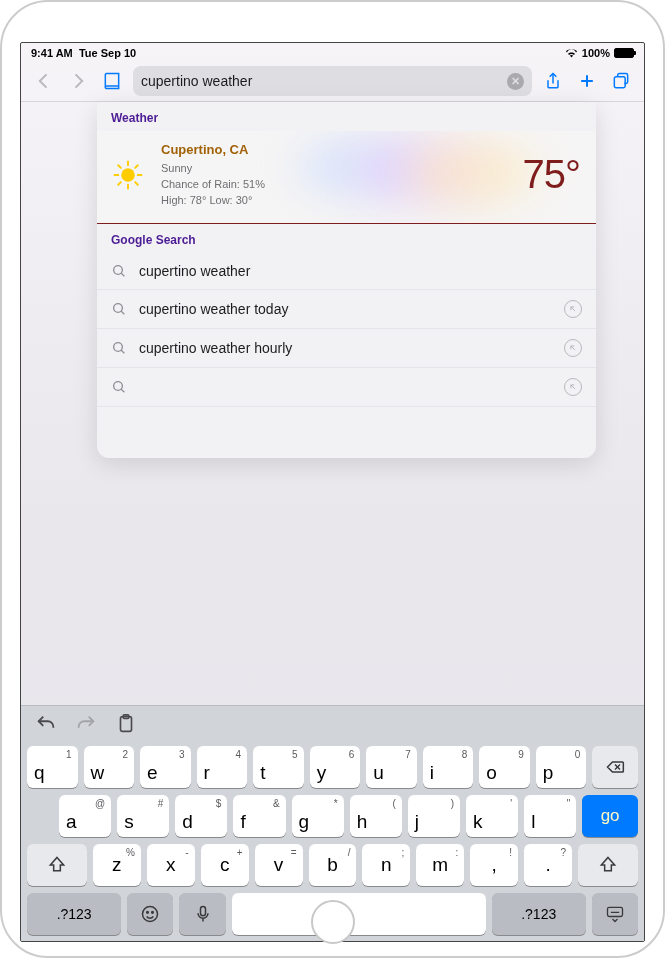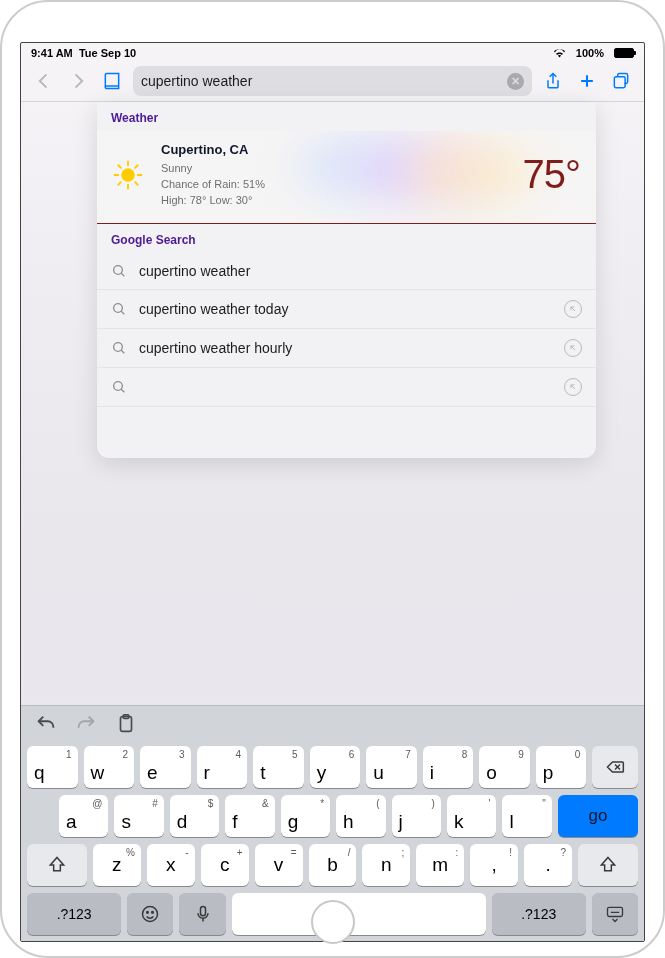--- a/index.html
+++ b/index.html
@@ -1,21 +1,21 @@
 <!DOCTYPE html>
 <html><head>
 <meta charset="utf-8">
 <style>
 *{margin:0;padding:0;box-sizing:border-box;font-family:-apple-system,Helvetica,Arial,sans-serif;-webkit-font-smoothing:antialiased}
 body{background:#fff;width:665px;height:958px;overflow:hidden;position:relative}
 .device{position:absolute;inset:0;border:2px solid #ccc;border-radius:48px;background:#fff;display:flex;flex-direction:column;padding:40px 18px 14px 18px}
 .home-btn{position:absolute;bottom:12px;left:50%;transform:translateX(-50%);width:44px;height:44px;border:2px solid #c8c8c8;border-radius:50%;background:#fff}
 .screen{flex:1;background:linear-gradient(#f6f4f7,#e9e6ec 55%,#eaeaef);border:1px solid #444;border-radius:2px;display:flex;flex-direction:column;overflow:hidden;position:relative}
 .status{display:flex;justify-content:space-between;align-items:center;font-size:11px;font-weight:600;padding:4px 10px 2px}
-.status .right{display:flex;align-items:center;gap:10px}
+.status .right{display:flex;align-items:center;gap:4px}
 .wifi{width:13px;height:10px}
 .batt{width:20px;height:10px;border:1px solid #000;border-radius:2px;position:relative}
 .batt::after{content:"";position:absolute;right:-3px;top:2px;width:2px;height:4px;background:#000;border-radius:0 1px 1px 0}
 .batt i{display:block;background:#000;height:100%;width:100%}
 .toolbar{display:flex;align-items:center;gap:8px;padding:5px 10px;border-bottom:1px solid rgba(0,0,0,.12)}
 .tbtn{width:26px;height:26px;display:flex;align-items:center;justify-content:center;color:#007aff}
 .tbtn.dis{color:#b9b9bd}
 .tbtn svg{width:20px;height:20px}
 .addr{flex:1;display:flex;align-items:center;background:#dedde1;border-radius:8px;height:30px;padding:0 8px;gap:6px}
 .addr input{flex:1;border:0;background:transparent;font-size:14px;outline:none;color:#1c1c1e}
@@ -23,41 +23,41 @@
 .content{position:relative;flex:1}
 .panel{position:absolute;top:0;left:76px;right:48px;background:#f2f1f4;border-radius:0 0 12px 12px;box-shadow:0 6px 24px rgba(0,0,0,.12);overflow:hidden}
 .ph{font-size:12px;font-weight:700;color:#4c1d95;padding:9px 14px 6px}
 .wcard{display:flex;align-items:center;padding:10px 16px 14px;background:#f6f5f5;position:relative;overflow:hidden}
 .wcard .blob{position:absolute;width:130px;height:60px;border-radius:50%;filter:blur(20px);opacity:.55}
 .blob.b1{background:#c6d8ff;right:170px;top:6px}
 .blob.b2{background:#e9c7ff;right:110px;top:10px}
 .blob.b3{background:#ffe6b0;right:60px;top:12px}
 .sun{width:30px;height:30px;margin-right:18px;position:relative;z-index:1}
 .winfo{font-size:11px;line-height:1.45;color:#6e6e73;z-index:1}
-.winfo .loc{font-size:13px;font-weight:700;color:#0f172a;margin-bottom:1px}
+.winfo .loc{font-size:13px;font-weight:700;color:#a16207;margin-bottom:1px}
 .temp{margin-left:auto;font-size:40px;font-weight:300;color:#7f1d1d;z-index:1;letter-spacing:-1px}
 .ghead{border-top:1px solid #7f1d1d}
 .srow{display:flex;align-items:center;padding:10px 14px;border-bottom:1px solid #e5e4e9;font-size:14px;color:#1c1c1e;gap:12px}
 .srow:last-child{border-bottom:0}
 .sicon{width:16px;height:16px;color:#8e8e93;flex-shrink:0}
 .upico{width:18px;height:18px;border:1px solid #b9b9bd;border-radius:50%;color:#b9b9bd;display:flex;align-items:center;justify-content:center;margin-left:auto}
 .upico svg{width:10px;height:10px}
 .panel .spacer{height:52px;border-top:1px solid #e5e4e9}
 
 
 .kbwrap{background:#d1d4d9;border-top:1px solid #b8bbc0}
 .kbar{display:flex;align-items:center;gap:18px;padding:7px 14px}
 .kbar .kic{width:22px;height:22px;color:#4b4b4f;display:flex;align-items:center;justify-content:center}
 .kbar .kic.dis{color:#a2a4a8}
 .kbd{padding:4px 6px 6px;display:flex;flex-direction:column;gap:7px}
 .krow{display:flex;gap:6px}
 .key{flex:1;background:#fff;border-radius:6px;box-shadow:0 1px 0 #898a8d;height:42px;position:relative;display:flex;align-items:flex-end;justify-content:flex-start;padding:0 7px 4px;font-size:19px;color:#000}
 .key .sub{position:absolute;top:3px;right:6px;font-size:10px;color:#5a5a5e}
 .key.fn{background:#b9bcc2;align-items:center;justify-content:center;padding:0;font-size:15px}
-.key.go{background:#007aff;color:#0f172a;align-items:center;justify-content:center;padding:18px;font-size:17px;flex:1.25}
+.key.go{background:#007aff;color:#fef9c3;align-items:center;justify-content:center;padding:4px;font-size:17px;flex:1.25}
 .key.shift,.key.bksp{flex:1.25;align-items:center;justify-content:center;padding:0;background:#e7e9ec}
 .key.shift svg,.key.bksp svg{width:20px;height:20px}
 .key.space{flex:5.2}
 .key.sym{flex:1.35;font-size:14px;align-items:center;justify-content:center;padding:16px}
 .key.emoji,.key.mic,.key.dismiss{flex:1;align-items:center;justify-content:center;padding:0;background:#b9bcc2}
 .key.emoji svg,.key.mic svg,.key.dismiss svg{width:20px;height:20px;color:#3a3a3c}
 .r2pad{width:26px}
 .key.m2{align-items:center;justify-content:center;padding:0}
 </style>
 </head>

